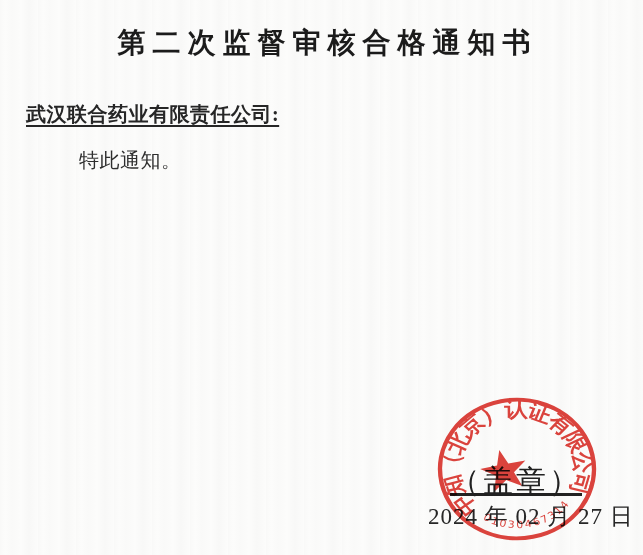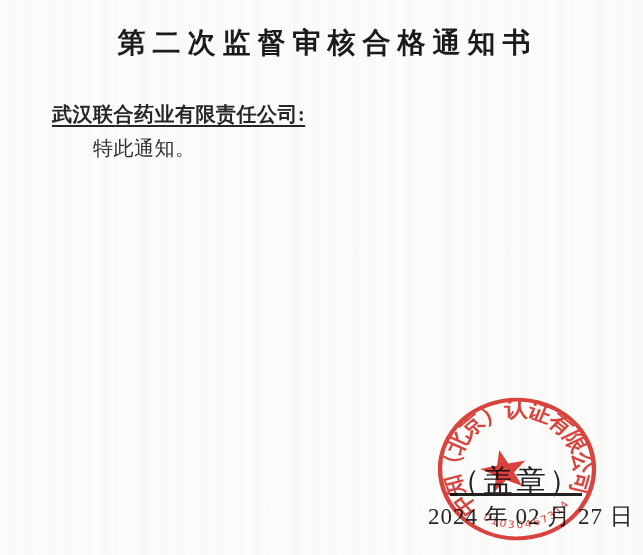--- a/index.html
+++ b/index.html
@@ -20,21 +20,21 @@
     margin-top:24px;
     text-align:center;
     font-size:28px;
     font-weight:bold;
     letter-spacing:7px;
     color:#1b1b1b;
     padding-left:12px;
   }
   .content{
     position:absolute;
-    left:52px; right:36px; top:98px;
+    left:26px; right:36px; top:98px;
     font-size:20px;
     line-height:32.5px;
     letter-spacing:0.5px;
     text-align:justify;
   }
   .addressee{
     display:inline-block;
     font-weight:600;
     color:#262626;
     text-decoration:underline;
@@ -46,21 +46,21 @@
     margin:3px 0 0 0;
     text-indent:2.05em;
   }
   .para-noindent{ margin:0; }
   .u{
     text-decoration:underline;
     text-underline-offset:4px;
     text-decoration-thickness:1.2px;
   }
   .closing{
-    margin:0;
+    margin:12px;
     text-indent:2.05em;
   }
   
   .seal{
     position:absolute;
     left:436px; top:396px;
     width:162px; height:146px;
     opacity:0.95;
     z-index:2;
   }

